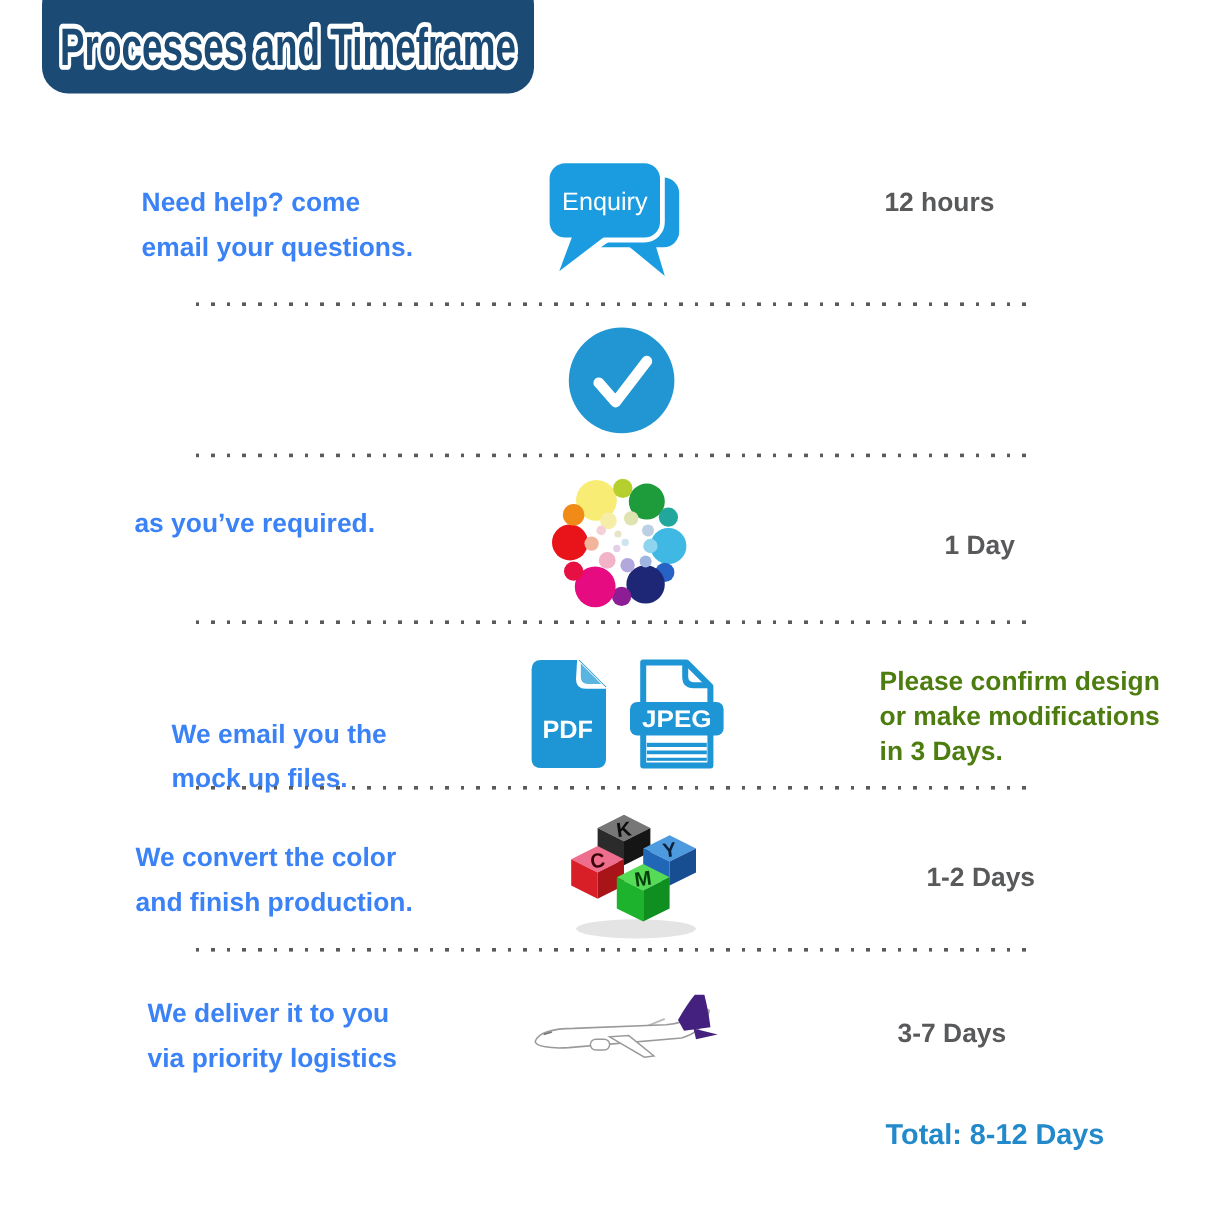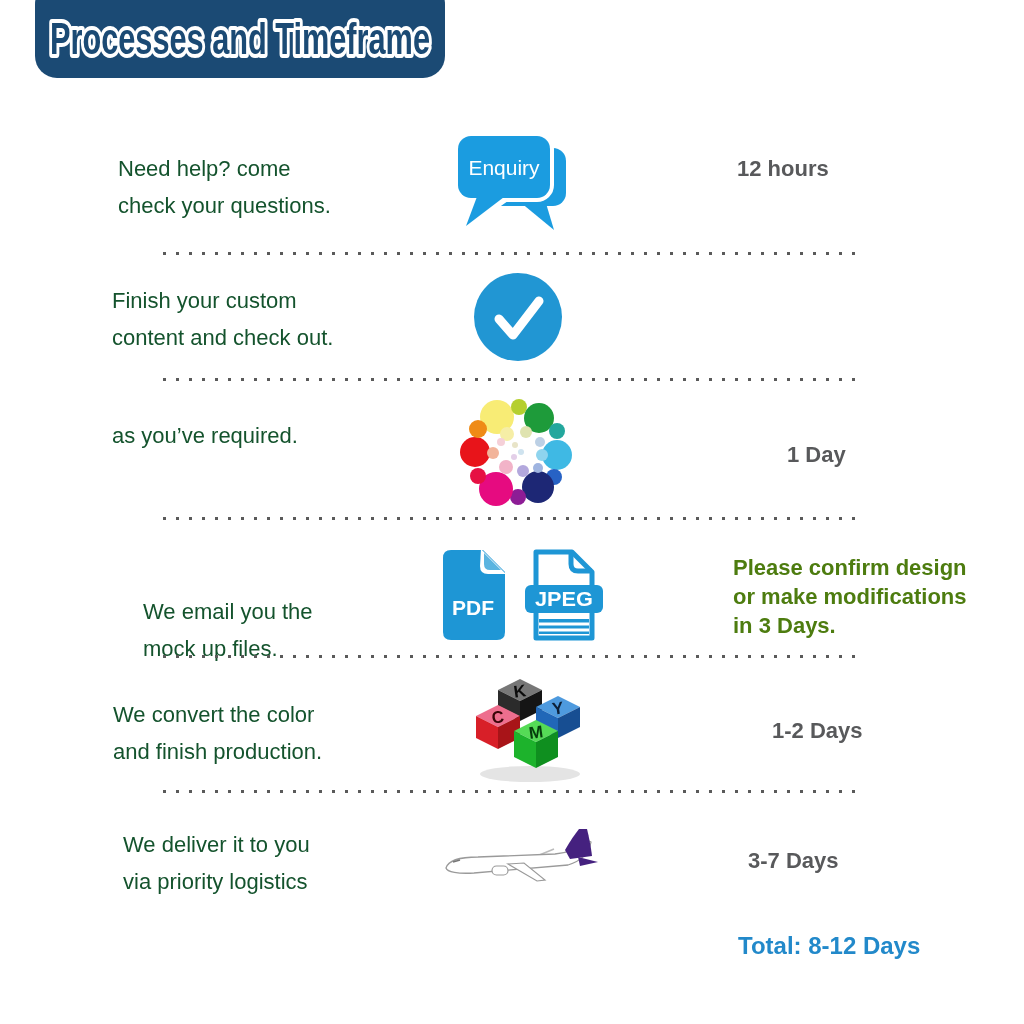--- a/index.html
+++ b/index.html
@@ -1,39 +1,39 @@
 <!DOCTYPE html>
 <html><head>
 <meta charset="utf-8">
 <style>
   html,body{margin:0;padding:0;background:#fff;}
   #canvas{position:relative;width:1024px;height:1024px;background:#fff;overflow:hidden;
           font-family:"Liberation Sans",sans-serif;}
   .abs{position:absolute;}
-  .step-text{font-size:22px;font-weight:normal;color:#14532d;line-height:37px;white-space:nowrap;}
+  .step-text{font-size:22px;font-weight:bold;color:#3b82f6;line-height:37px;white-space:nowrap;}
   .right-text{font-size:22px;font-weight:bold;color:#58595b;line-height:37px;white-space:nowrap;}
   .note-text{font-size:22px;font-weight:bold;color:#4d7c0f;line-height:29px;white-space:nowrap;}
   .total-text{font-size:24px;font-weight:bold;color:#2289ca;white-space:nowrap;}
   .dotted{height:3px;background-image:repeating-linear-gradient(to right,#5a5a5a 0 3px,transparent 3px 13px);}
   .banner{left:35px;top:-18px;width:410px;height:96px;background:#1b4a74;border-radius:22px;}
 </style>
 </head>
 <body>
 
 <div id="canvas">
 
   <div class="abs banner">
     <svg width="410" height="96" viewBox="0 0 410 96">
       <text x="205" y="72" text-anchor="middle" font-family="Liberation Sans, sans-serif" font-size="44" font-weight="bold" fill="#1b4a74" stroke="#ffffff" stroke-width="8" stroke-linejoin="round" paint-order="stroke" textLength="380" lengthAdjust="spacingAndGlyphs">Processes and Timeframe</text>
     </svg>
   </div>
 
   <div class="abs step-text" style="left:118px;top:150px;">
     <div>Need help? come</div>
-    <div>check your questions.</div>
+    <div>email your questions.</div>
   </div>
 
   <svg class="abs" style="left:450px;top:130px;" width="130" height="110" viewBox="0 0 130 110">
     <g>
       <rect x="38" y="18" width="78" height="58" rx="13" fill="#1b9ce0"></rect>
       <path d="M70,72 L104,100 L95,70 Z" fill="#1b9ce0"></path>
     </g>
     <g stroke="#ffffff" stroke-width="8" fill="#1b9ce0">
       <rect x="8" y="6" width="92" height="62" rx="13"></rect>
       <path d="M28,66 L16,96 L58,66 Z"></path>
@@ -42,24 +42,20 @@
     <path d="M28,64 L16,96 L58,64 Z" fill="#1b9ce0"></path>
     <text x="54" y="45" text-anchor="middle" font-family="Liberation Sans, sans-serif" font-size="21" fill="#ffffff">Enquiry</text>
   </svg>
 
   <div class="abs right-text" style="left:737px;top:150px;">
     <div>12 hours</div>
   </div>
 
   <div class="abs dotted" style="left:163px;top:252px;width:693px;"></div>
 
-  <div class="abs step-text" style="left:112px;top:282px;">
-    <div>Finish your custom</div>
-    <div>content and check out.</div>
-  </div>
 
   <svg class="abs" style="left:473px;top:272px;" width="90" height="90" viewBox="0 0 90 90">
     <circle cx="45" cy="45" r="44" fill="#2196d3"></circle>
     <path d="M26,47 L40,63 L66,29" fill="none" stroke="#ffffff" stroke-width="9" stroke-linecap="round" stroke-linejoin="round"></path>
   </svg>
 
   <div class="abs dotted" style="left:163px;top:378px;width:693px;"></div>
 
   <div class="abs step-text" style="left:112px;top:417px;">
     <div>as you’ve required.</div>

